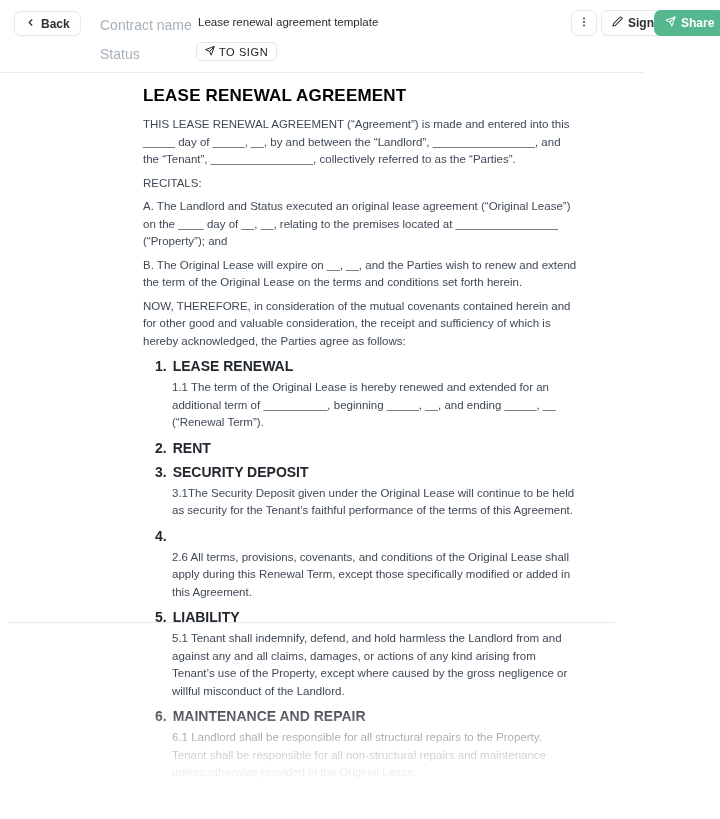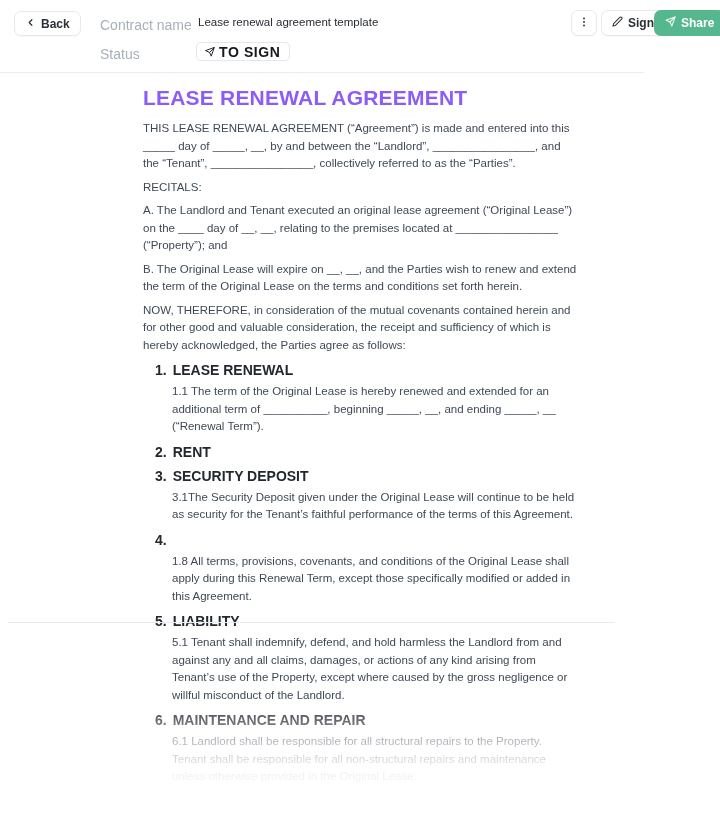--- a/index.html
+++ b/index.html
@@ -23,28 +23,28 @@
                 border-radius:7px; background:#54b78e; color:#fff; font-size:12px;
                 font-weight:bold; font-family:inherit; cursor:pointer; }
   .meta-label { position:absolute; font-size:14px; color:#a8b0b9; }
   .meta-value { position:absolute; font-size:11.5px; color:#272c33; }
   .lbl-contract { left:100px; top:17px; }
   .val-contract { left:198px; top:16px; }
   .lbl-status   { left:100px; top:46px; }
   .status-badge { position:absolute; left:196px; top:42px; height:19px;
                   display:inline-flex; align-items:center; gap:4px;
                   border:1px solid #e4e7ea; border-radius:5px; background:#fff;
-                  padding:0 8px; font-size:14px; font-weight:bold;
+                  padding:0 8px; font-size:11px; font-weight:normal;
                   letter-spacing:.6px; color:#15181d; }
   .icon { flex:0 0 auto; display:inline-block; }
 
   
   .doc { position:absolute; left:143px; top:86px; width:436px; color:#3f4956; }
-  .doc-title { font-size:21px; font-weight:bold; letter-spacing:.2px;
-               color:#8b5cf6; margin-bottom:10px; }
+  .doc-title { font-size:17px; font-weight:bold; letter-spacing:.2px;
+               color:#000000; margin-bottom:10px; }
   .doc p.para { font-size:11.5px; line-height:17.5px; margin-bottom:6px; }
   .section { margin-top:8px; padding-left:12px; }
   .section-head { display:flex; gap:6px; font-size:14px; font-weight:bold;
                   color:#23282f; margin-bottom:5px; }
   .section-head .num { min-width:11px; }
   .section-body { font-size:11.5px; line-height:17.5px; margin:0 0 0 17px;
                   color:#3f4956; }
 
   .page-break-line { position:absolute; left:8px; top:622px; width:607px;
                      height:1px; background:#e8ebee; z-index:2; }
@@ -113,21 +113,21 @@
     </span>
     <span>Share</span>
   </button>
 </div>
 
 <div class="doc">
   <div class="doc-title">LEASE RENEWAL AGREEMENT</div>
 
   <p class="para">THIS LEASE RENEWAL AGREEMENT (“Agreement”) is made and entered into this _____ day of _____, __, by and between the “Landlord”, ________________, and the “Tenant”, ________________, collectively referred to as the “Parties”.</p>
   <p class="para">RECITALS:</p>
-  <p class="para">A. The Landlord and Tenant executed an original lease agreement (“Original Lease”) on the ____ day of __, __, relating to the premises located at ________________ (“Property”); and</p>
+  <p class="para">A. The Landlord and Status executed an original lease agreement (“Original Lease”) on the ____ day of __, __, relating to the premises located at ________________ (“Property”); and</p>
   <p class="para">B. The Original Lease will expire on __, __, and the Parties wish to renew and extend the term of the Original Lease on the terms and conditions set forth herein.</p>
   <p class="para">NOW, THEREFORE, in consideration of the mutual covenants contained herein and for other good and valuable consideration, the receipt and sufficiency of which is hereby acknowledged, the Parties agree as follows:</p>
 
   <div class="section">
     <div class="section-head">
       <span class="num">1.</span>
       <span>LEASE RENEWAL</span>
     </div>
     <p class="section-body">1.1 The term of the Original Lease is hereby renewed and extended for an additional term of __________, beginning _____, __, and ending _____, __ (“Renewal Term”).</p>
   </div>
@@ -144,21 +144,21 @@
       <span class="num">3.</span>
       <span>SECURITY DEPOSIT</span>
     </div>
     <p class="section-body">3.1The Security Deposit given under the Original Lease will continue to be held as security for the Tenant’s faithful performance of the terms of this Agreement.</p>
   </div>
 
   <div class="section">
     <div class="section-head">
       <span class="num">4.</span>
     </div>
-    <p class="section-body">1.8 All terms, provisions, covenants, and conditions of the Original Lease shall apply during this Renewal Term, except those specifically modified or added in this Agreement.</p>
+    <p class="section-body">2.6 All terms, provisions, covenants, and conditions of the Original Lease shall apply during this Renewal Term, except those specifically modified or added in this Agreement.</p>
   </div>
 
   <div class="section">
     <div class="section-head">
       <span class="num">5.</span>
       <span>LIABILITY</span>
     </div>
     <p class="section-body">5.1 Tenant shall indemnify, defend, and hold harmless the Landlord from and against any and all claims, damages, or actions of any kind arising from Tenant’s use of the Property, except where caused by the gross negligence or willful misconduct of the Landlord.</p>
   </div>
 

